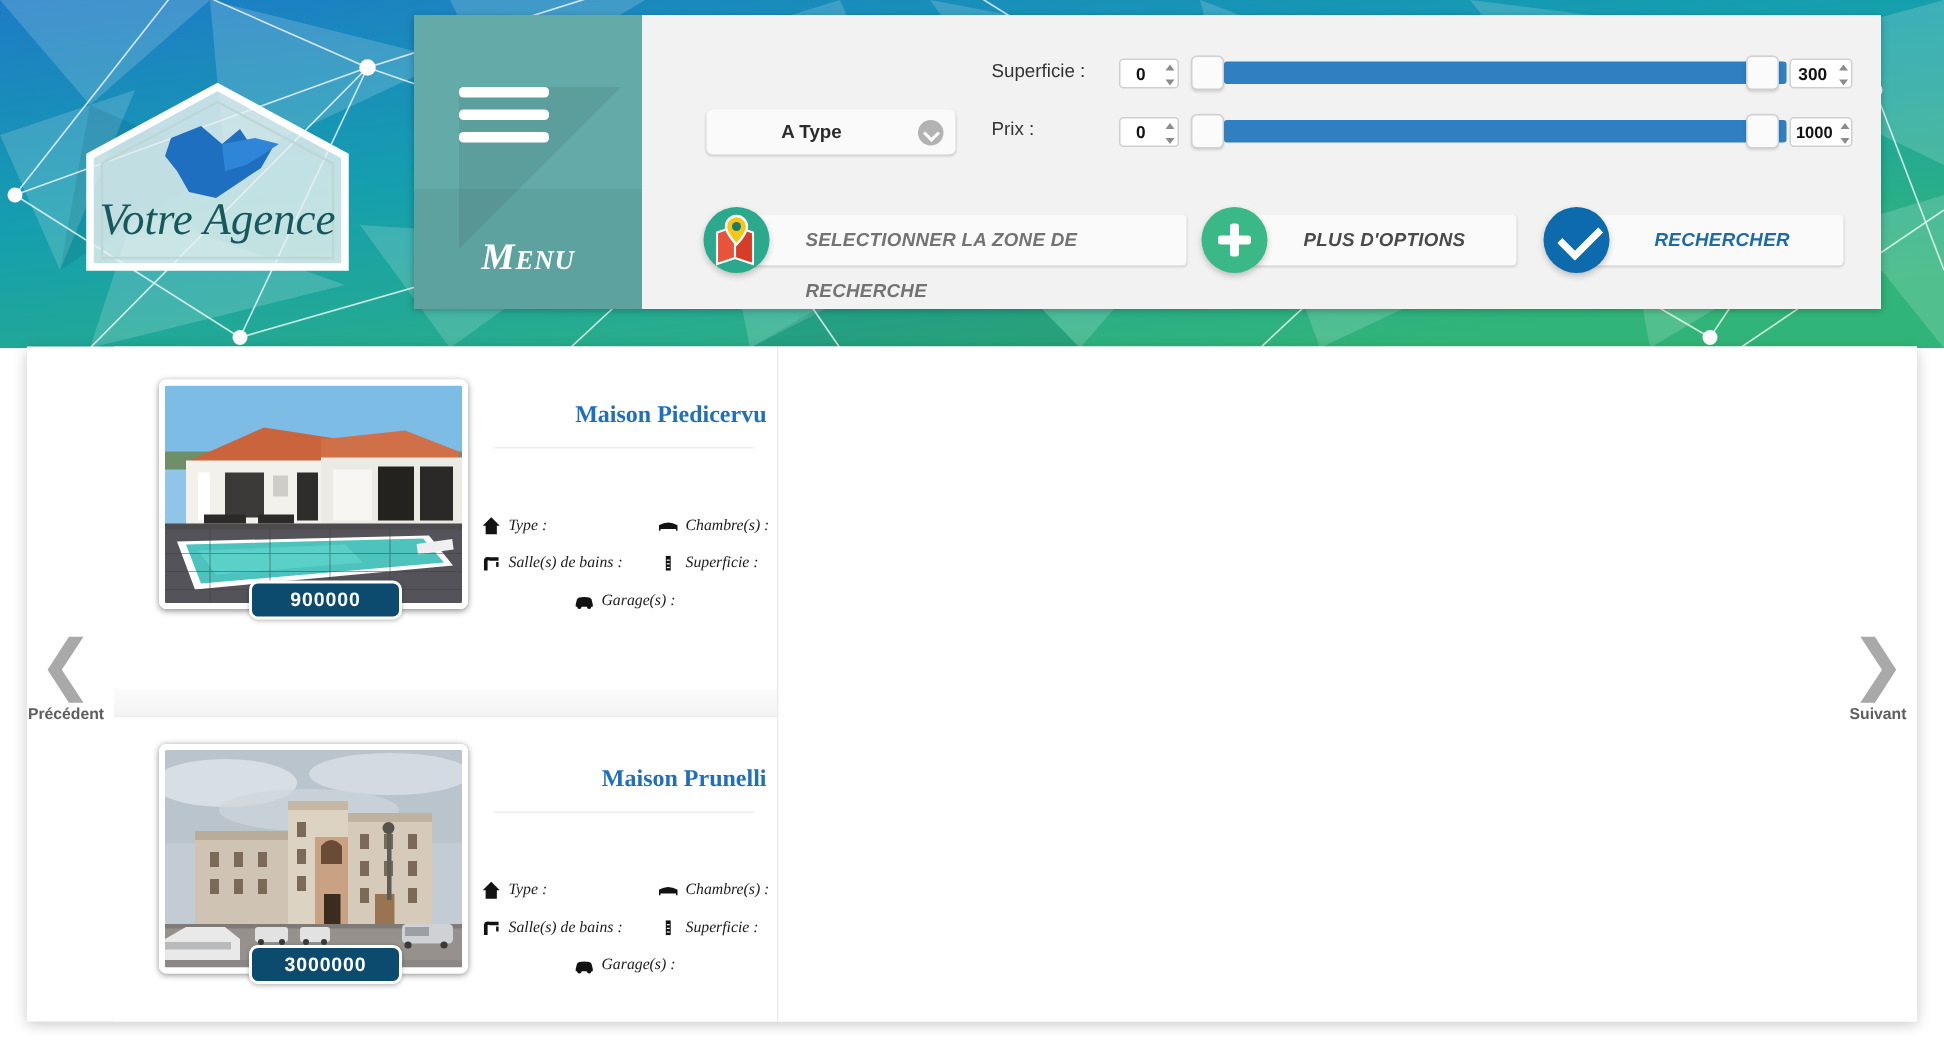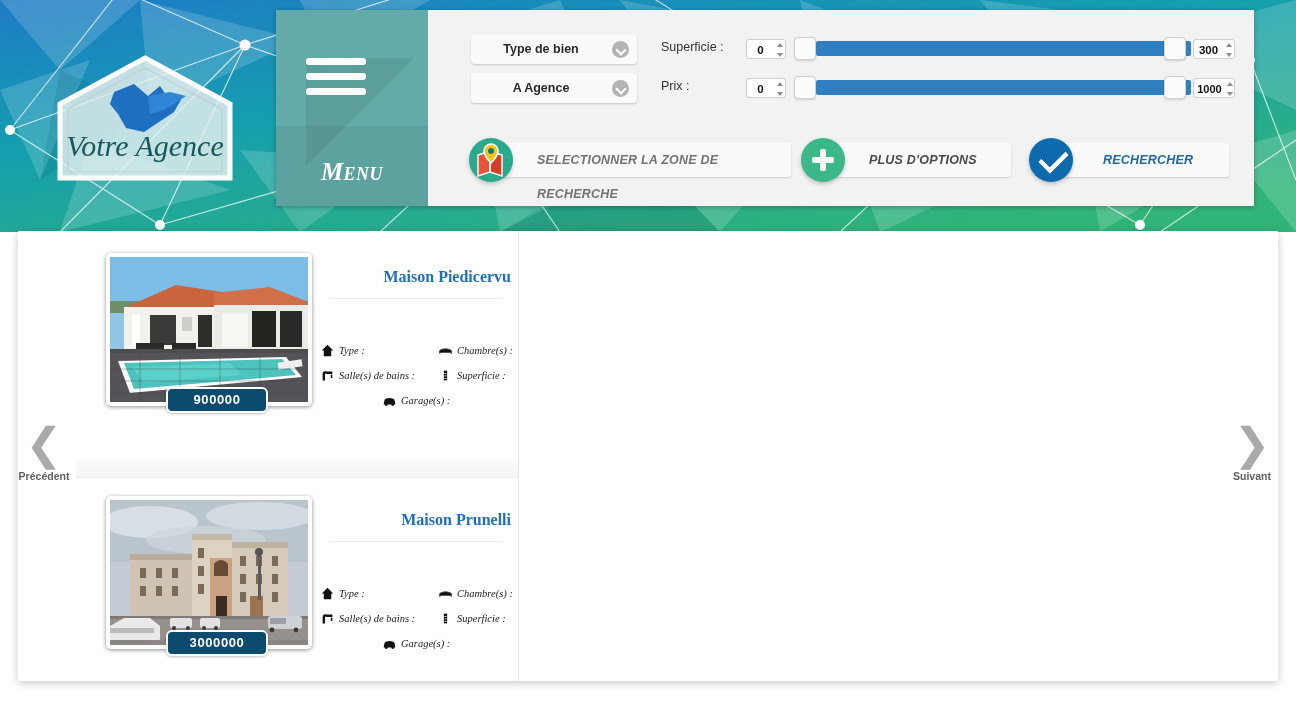--- a/index.html
+++ b/index.html
@@ -274,27 +274,23 @@
       <div class="shade"></div>
       <div class="burger-shadow"></div>
       <div class="burger">
         <i></i>
           <i></i>
           <i></i>
       </div>
       <div class="menu-label">Menu</div>
     </div>
 
-    <div class="sel" id="sel-type">
-      <div class="txt">Type de bien</div>
-      <div class="chev"></div>
-    </div>
 
     <div class="sel" id="sel-trans">
-      <div class="txt">A Agence</div>
+      <div class="txt">A Type</div>
       <div class="chev"></div>
     </div>
 
     <div class="srow" id="row-superficie">
       <div class="lab">Superficie :</div>
       <div class="numbox" style="left:85px;top:2px;width:40px;padding-right:11px;">
         <span>0</span>
         <span class="spin" style="right:1px;"></span>
       </div>
       <div class="handle" style="left:133px;"></div>

